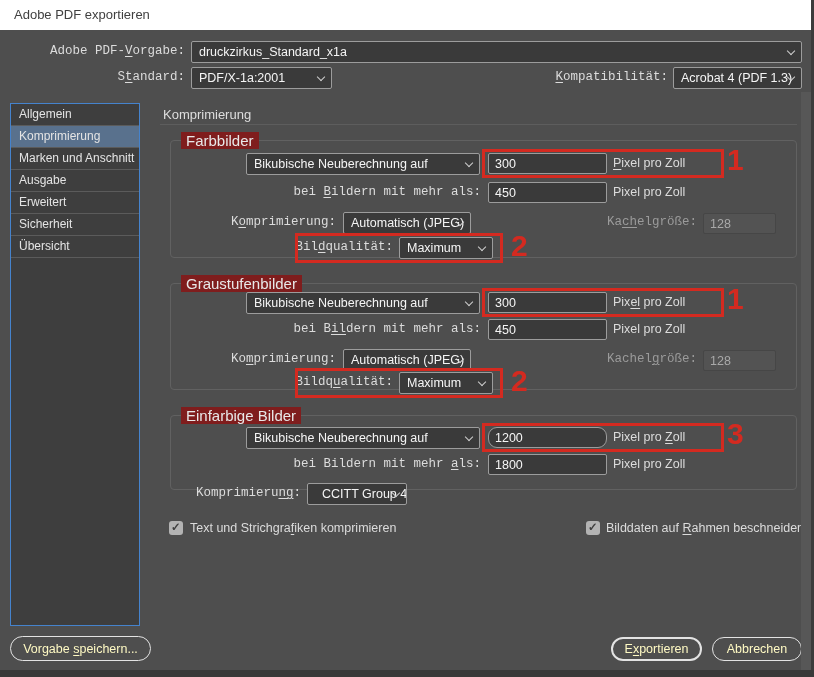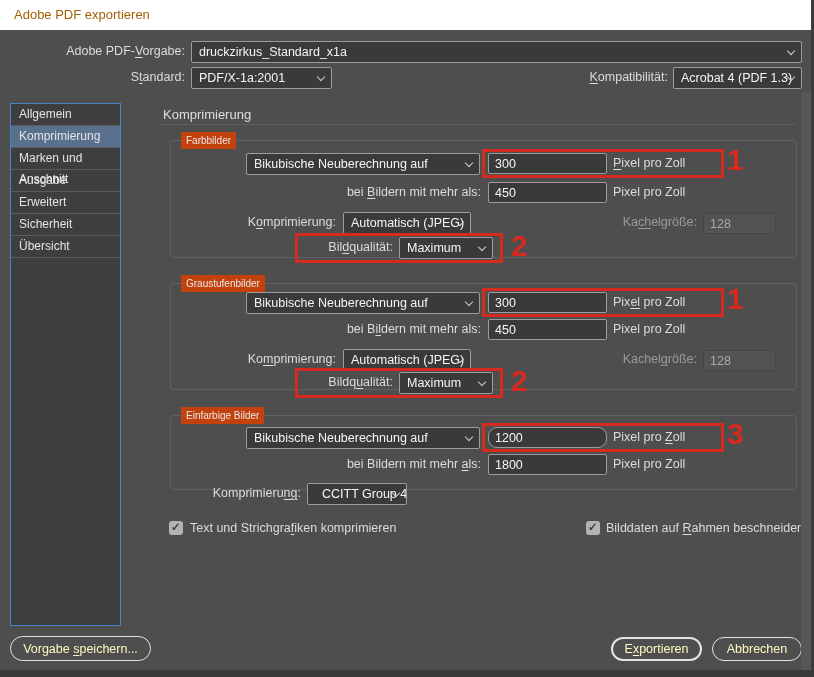--- a/index.html
+++ b/index.html
@@ -2,42 +2,42 @@
 <html><head>
 <meta charset="utf-8">
 <style>
   * { margin:0; padding:0; box-sizing:border-box; }
   html,body { background:#2a2a2a; }
   .window {
     position:relative; width:814px; height:677px; background:#4e4e4e;
     font-family:"Liberation Sans", sans-serif; overflow:hidden;
   }
   .titlebar { position:absolute; left:0; top:0; width:814px; height:30px; background:#ffffff; }
-  .titlebar .title { position:absolute; left:14px; top:0; line-height:30px; font-size:13px; color:#a16207; }
+  .titlebar .title { position:absolute; left:14px; top:0; line-height:30px; font-size:13px; color:#404040; }
   .lbl { position:absolute; color:#dcdcdc; font-size:12.5px; line-height:21px; white-space:nowrap; }
-  .r { text-align:right; }
+  .r { text-align:right;font-family:Liberation Mono, monospace; }
   .lbl.disabled { color:#9b9b9b; }
   u { text-underline-offset:2px; text-decoration-thickness:1px; }
   .select { position:absolute; height:22px; background:#3a3a3a; border:1px solid #9c9c9c; border-radius:2px;
     color:#f5f5f5; font-size:12.5px; line-height:20px; padding:0 20px 0 7px; white-space:nowrap; overflow:hidden; cursor:default; }
   .chev { position:absolute; right:7px; top:6px; width:6px; height:6px;
     border-right:1.5px solid #cfcfcf; border-bottom:1.5px solid #cfcfcf; transform:rotate(45deg); }
   .field { position:absolute; height:21px; background:#3a3a3a; border:1px solid #9c9c9c; border-radius:2px;
     color:#f5f5f5; font-size:12.5px; padding:0 6px; font-family:inherit; }
   .field.disabled { background:#535353; border-color:#464646; color:#a9a9a9; }
-  .sidebar { position:absolute; left:10px; top:103px; width:111px; height:523px;
+  .sidebar { position:absolute; left:10px; top:103px; width:130px; height:523px;
     background:#3e3e3e; border:1px solid #4583cd; }
   .side-item { height:22px; line-height:21px; padding-left:8px; color:#e4e4e4; font-size:12px;
     border-bottom:1px solid #5b5b5b; cursor:default; }
   .side-item.selected { background:#59718d; }
   .panel-title { position:absolute; left:163px; top:105px; font-size:13px; color:#dedede; line-height:20px; }
   .hdivider { position:absolute; left:160px; top:124px; width:637px; height:1px; background:#5d5d5d; }
   .group { position:absolute; left:170px; width:627px; border:1px solid #616161; border-radius:4px; }
-  .legend { position:absolute; left:10px; top:-9px; background:#c2410c; padding:0 5px;
-    color:#e8e8e8; font-size:10px; line-height:17px; white-space:nowrap; }
+  .legend { position:absolute; left:10px; top:-9px; background:#7f1d1d; padding:0 5px;
+    color:#e8e8e8; font-size:15px; line-height:17px; white-space:nowrap; }
   .redbox { position:absolute; border:3px solid #d42a20; z-index:5; pointer-events:none; }
   .badge { position:absolute; color:#d42a20; font-weight:bold; font-size:30px; line-height:30px; z-index:5; }
   .checkbox { position:absolute; width:14px; height:14px; background:#b3b3b3; border-radius:3px; cursor:default; }
   .checkbox::after { content:"✓"; position:absolute; left:2px; top:-1px; font-size:11.5px; font-weight:bold; color:#3e3e3e; }
   .btn { position:absolute; background:transparent; border:1px solid #e3e3e3; border-radius:13px;
     color:#fef9c3; font-size:12.5px; font-family:inherit; cursor:default; }
   .btn.primary { border-width:2px; }
   .rstrip { position:absolute; left:801px; top:92px; width:11px; height:578px; background:#575757; }
   .redge { position:absolute; left:811px; top:0; width:3px; height:677px; background:#3c3c3c; }
   .bedge { position:absolute; left:0; top:670px; width:814px; height:7px; background:#393939; }

